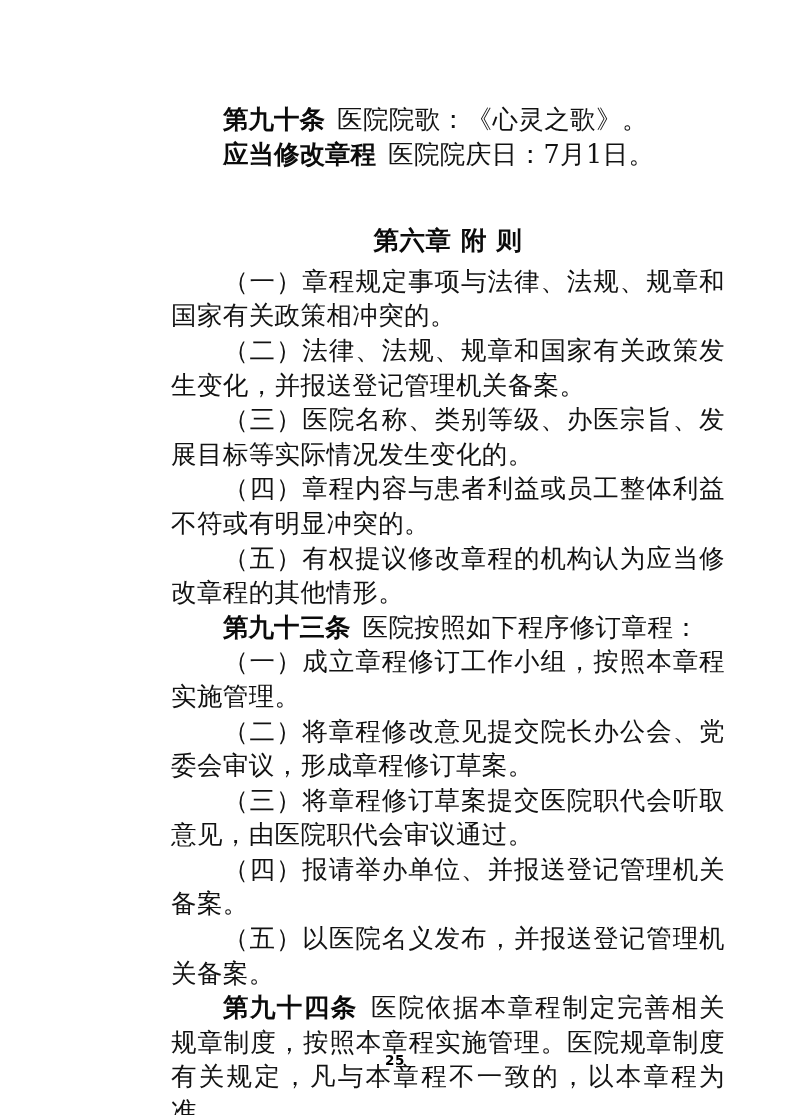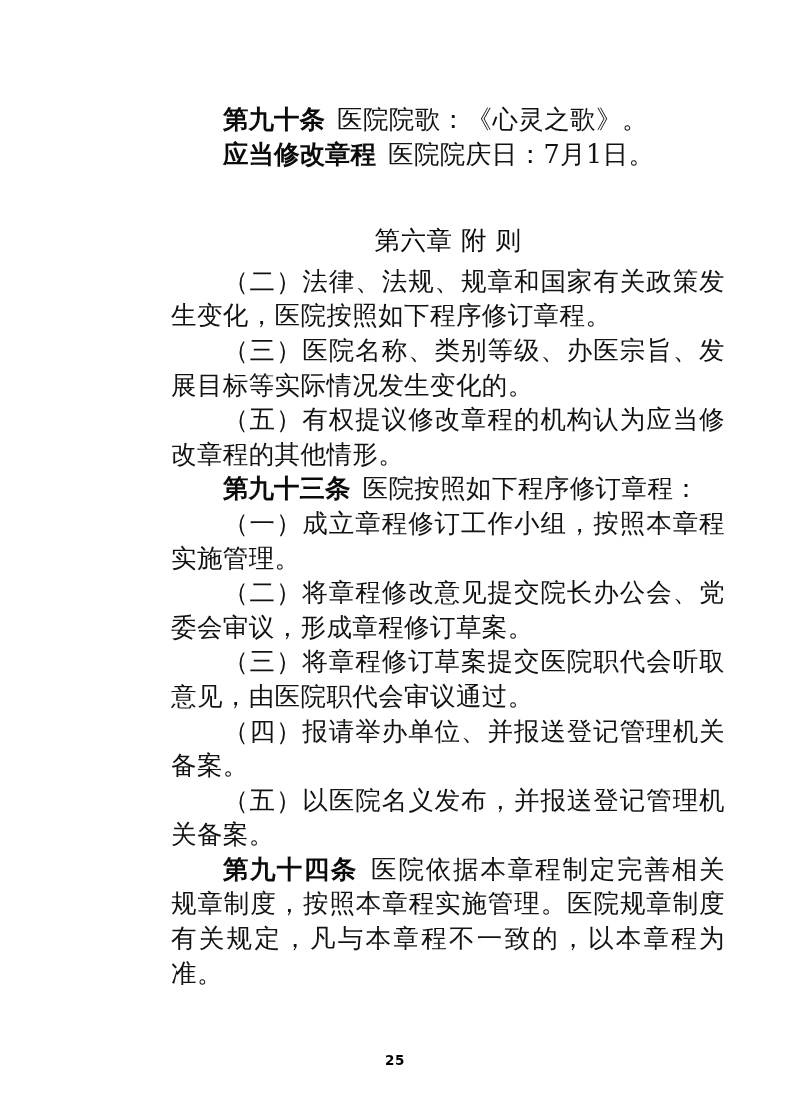--- a/index.html
+++ b/index.html
@@ -57,21 +57,21 @@
   
   .art-gap {
     display: inline-block;
     width: 12px;
   }
 
   
   .chapter-heading {
     margin: 0;
     font-family: "DejaVu Sans", "Liberation Sans", sans-serif;
-    font-weight: 400;
+    font-weight: 700;
     font-size: 25.5px;
     line-height: 34.6px;
     text-align: center;
     color: #0b0b0b;
     letter-spacing: 0.5px;
   }
 
   
   .gap-before-chapter { height: 52px; }
   .gap-after-chapter  { height: 6px; }
@@ -101,25 +101,27 @@
 
     <p class="para indent"><span class="art-num">应当修改章程</span><span class="art-gap"></span><span>医院院庆日：7月1日。</span></p>
 
     <div class="gap-before-chapter"></div>
 
     <h2 class="chapter-heading">第六章 附 则</h2>
 
     <div class="gap-after-chapter"></div>
 
 
+    <p class="para indent">（一）章程规定事项与法律、法规、规章和国家有关政策相冲突的。</p>
 
-    <p class="para indent">（二）法律、法规、规章和国家有关政策发生变化，医院按照如下程序修订章程。</p>
+    <p class="para indent">（二）法律、法规、规章和国家有关政策发生变化，并报送登记管理机关备案。</p>
 
     <p class="para indent">（三）医院名称、类别等级、办医宗旨、发展目标等实际情况发生变化的。</p>
 
+    <p class="para indent">（四）章程内容与患者利益或员工整体利益不符或有明显冲突的。</p>
 
     <p class="para indent">（五）有权提议修改章程的机构认为应当修改章程的其他情形。</p>
 
     <p class="para indent"><span class="art-num">第九十三条</span><span class="art-gap"></span><span>医院按照如下程序修订章程：</span></p>
 
     <p class="para indent">（一）成立章程修订工作小组，按照本章程实施管理。</p>
 
     <p class="para indent">（二）将章程修改意见提交院长办公会、党委会审议，形成章程修订草案。</p>
 
     <p class="para indent">（三）将章程修订草案提交医院职代会听取意见，由医院职代会审议通过。</p>

